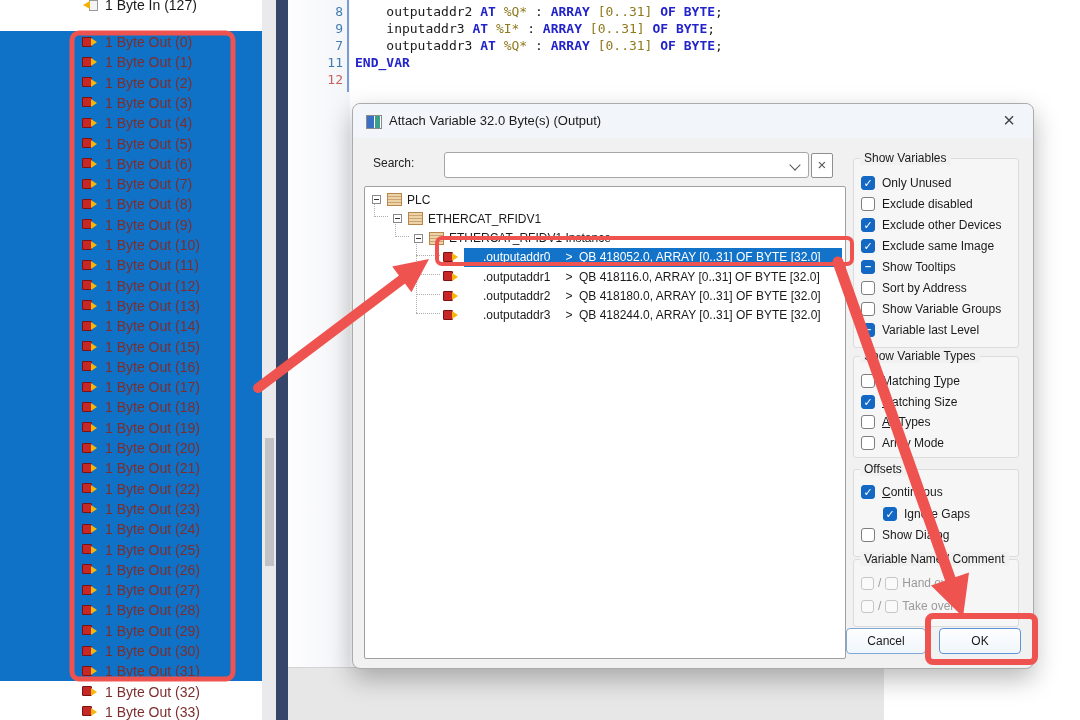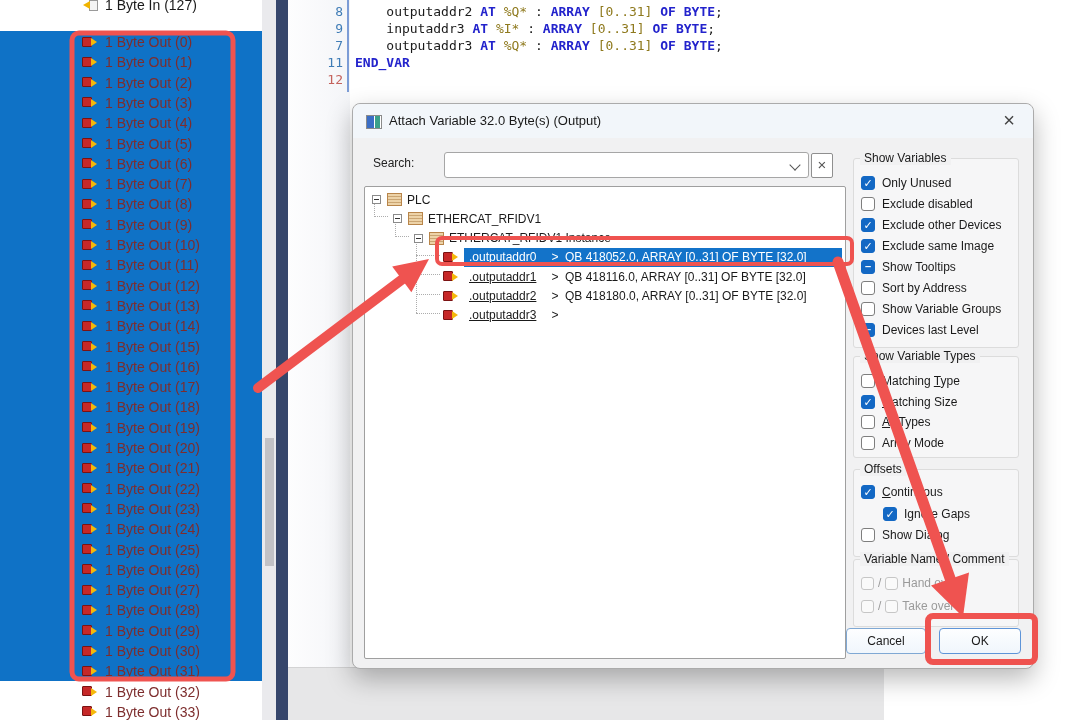--- a/index.html
+++ b/index.html
@@ -92,21 +92,21 @@
   .lv0{padding-left:5px;} .lv1{padding-left:26px;} .lv2{padding-left:47px;} .lv3{padding-left:76px;}
   .expbox{position:relative;width:9px;height:9px;border:1px solid #8A8A8A;background:#fff;
        margin-right:6px;flex:none;box-sizing:border-box;}
   .expbox .minus{position:absolute;left:1px;top:3px;width:5px;height:1px;background:#333;}
   .dicon{margin-right:5px;}
   .icon-chip{position:relative;width:15px;height:13px;flex:none;display:inline-block;
        background:#EDD3A8;border:1px solid #B8854A;box-sizing:border-box;
        background-image:repeating-linear-gradient(to bottom,transparent 0 2px,rgba(160,110,50,.45) 2px 3px);}
   .rowtxt{display:flex;flex:1;align-items:center;height:100%;min-width:0;}
   .dlabel{white-space:nowrap;}
-  .lv3 .dlabel{width:76px;padding-left:5px;flex:none;text-decoration:underline;}
+  .lv3 .dlabel{width:76px;padding-left:19px;flex:none;}
   .darrow{width:20px;text-align:center;flex:none;color:#1a1a1a;}
   .ddetail{white-space:nowrap;flex:1;}
   .drow.selected .rowtxt{background:var(--c-dialog_selection);color:#fff;}
   .drow.selected .darrow{color:#fff;}
   .conn{position:absolute;border-color:#ADADAD;}
   .conn-v{border-left:1px dotted #ADADAD;}
   .conn-l{border-left:1px dotted #ADADAD;border-bottom:1px dotted #ADADAD;}
   .conn-h{border-top:1px dotted #ADADAD;}
 
   
@@ -398,20 +398,21 @@
               <span class="darrow">&gt;</span>
               <span class="ddetail">QB 418180.0, ARRAY [0..31] OF BYTE [32.0]</span>
             </span>
           </div>
           <div class="drow lv3" style="--i: 6;">
 
             <span class="dicon icon-outvar"></span>
             <span class="rowtxt">
               <span class="dlabel">.outputaddr3</span>
               <span class="darrow">&gt;</span>
+              <span class="ddetail">QB 418244.0, ARRAY [0..31] OF BYTE [32.0]</span>
             </span>
           </div>
         </div>
     </div>
 
     <div class="grp" id="grp-sv">
       <div class="grp-title">Show Variables</div>
       <div>
 
       <div class="cbrow state-on" style="--i: 0;">
@@ -437,21 +438,21 @@
           <div class="cbrow state-off" style="--i: 5;">
             <span class="cb"></span>
             <span>Sort by Address</span>
           </div>
           <div class="cbrow state-off" style="--i: 6;">
             <span class="cb"></span>
             <span>Show Variable Groups</span>
           </div>
           <div class="cbrow state-mix" style="--i: 7;">
             <span class="cb"></span>
-            <span>Devices last Level</span>
+            <span>Variable last Level</span>
           </div>
         </div>
     </div>
 
     <div class="grp" id="grp-svt">
       <div class="grp-title">Show Variable Types</div>
       <div>
 
       <div class="cbrow state-off" style="--i: 0;">
             <span class="cb"></span>

